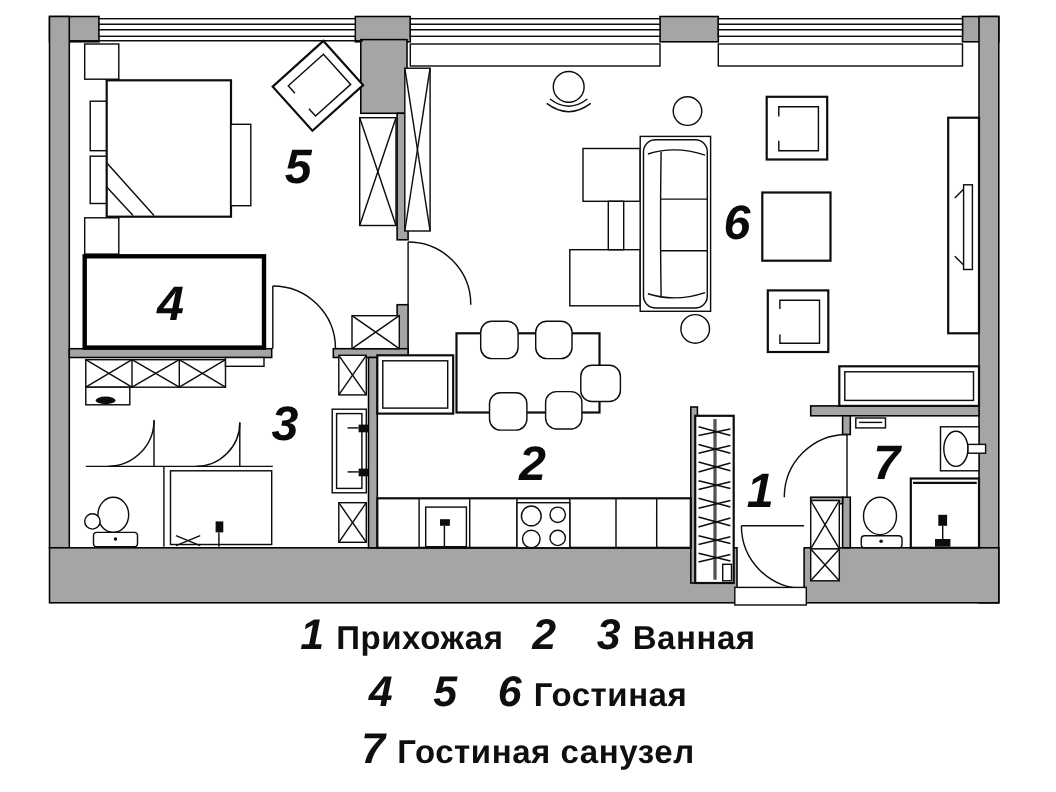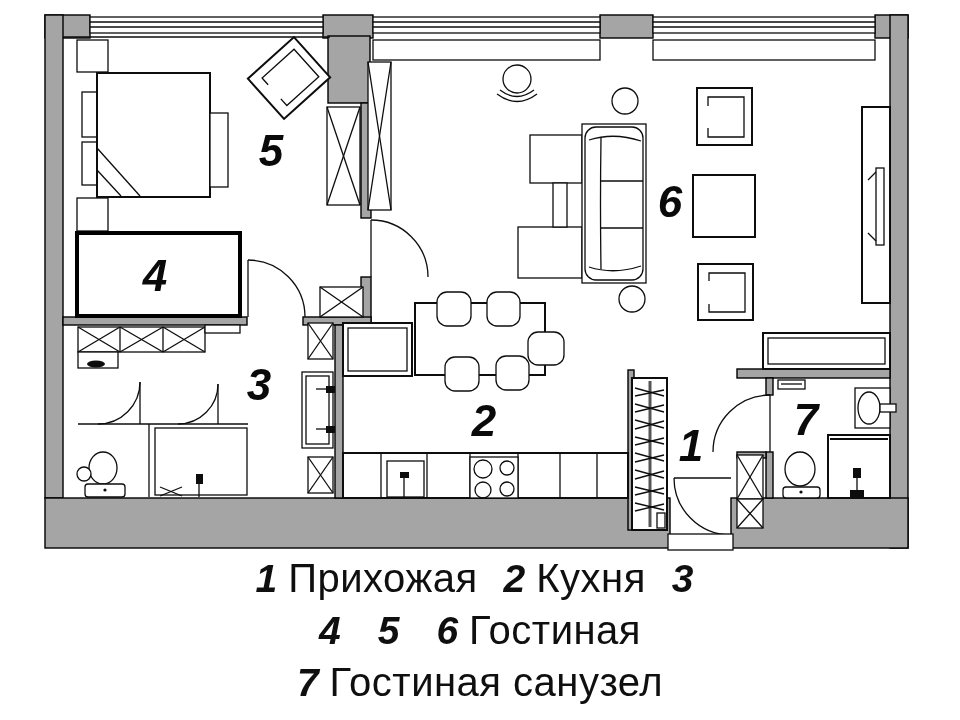--- a/index.html
+++ b/index.html
@@ -14,21 +14,21 @@
   .thick{fill:#fff;stroke:#000;stroke-width:4;}
   .blk{fill:#0d0d0d;stroke:none;}
   .num{font-family:"Liberation Sans",sans-serif;font-size:44px;font-weight:700;
        font-style:italic;fill:#0a0a0a;text-anchor:middle;}
   .legend{position:absolute;left:0;top:552px;width:960px;display:flex;
           flex-direction:column;align-items:center;color:#0f0f0f;}
   .legend-row{display:flex;justify-content:center;align-items:baseline;
               height:52px;line-height:52px;}
   .legend-entry{display:flex;align-items:baseline;margin:0 13px;}
   .lnum{font-size:39px;font-weight:700;font-style:italic;margin-right:11px;}
-  .llabel{font-size:40px;font-weight:400;letter-spacing:.5px;}
+  .llabel{font-size:30px;font-weight:700;letter-spacing:.5px;}
 </style>
 </head>
 <body>
 
 <div class="canvas">
 <svg class="plan-svg" width="960" height="555" viewBox="0 0 960 555">
 
   <g>
     <rect class="wall" x="45" y="15" width="45" height="23"></rect>
     <rect class="wall" x="323" y="15" width="50" height="23"></rect>
@@ -332,24 +332,24 @@
 </svg>
 
 <div class="legend">
   <div class="legend-row">
     <span class="legend-entry">
       <span class="lnum">1</span>
       <span class="llabel">Прихожая</span>
     </span>
     <span class="legend-entry">
       <span class="lnum">2</span>
-      <span class="llabel">Кухня</span>
     </span>
     <span class="legend-entry">
       <span class="lnum">3</span>
+      <span class="llabel">Ванная</span>
     </span>
   </div>
   <div class="legend-row">
     <span class="legend-entry">
       <span class="lnum">4</span>
     </span>
     <span class="legend-entry">
       <span class="lnum">5</span>
     </span>
     <span class="legend-entry">

